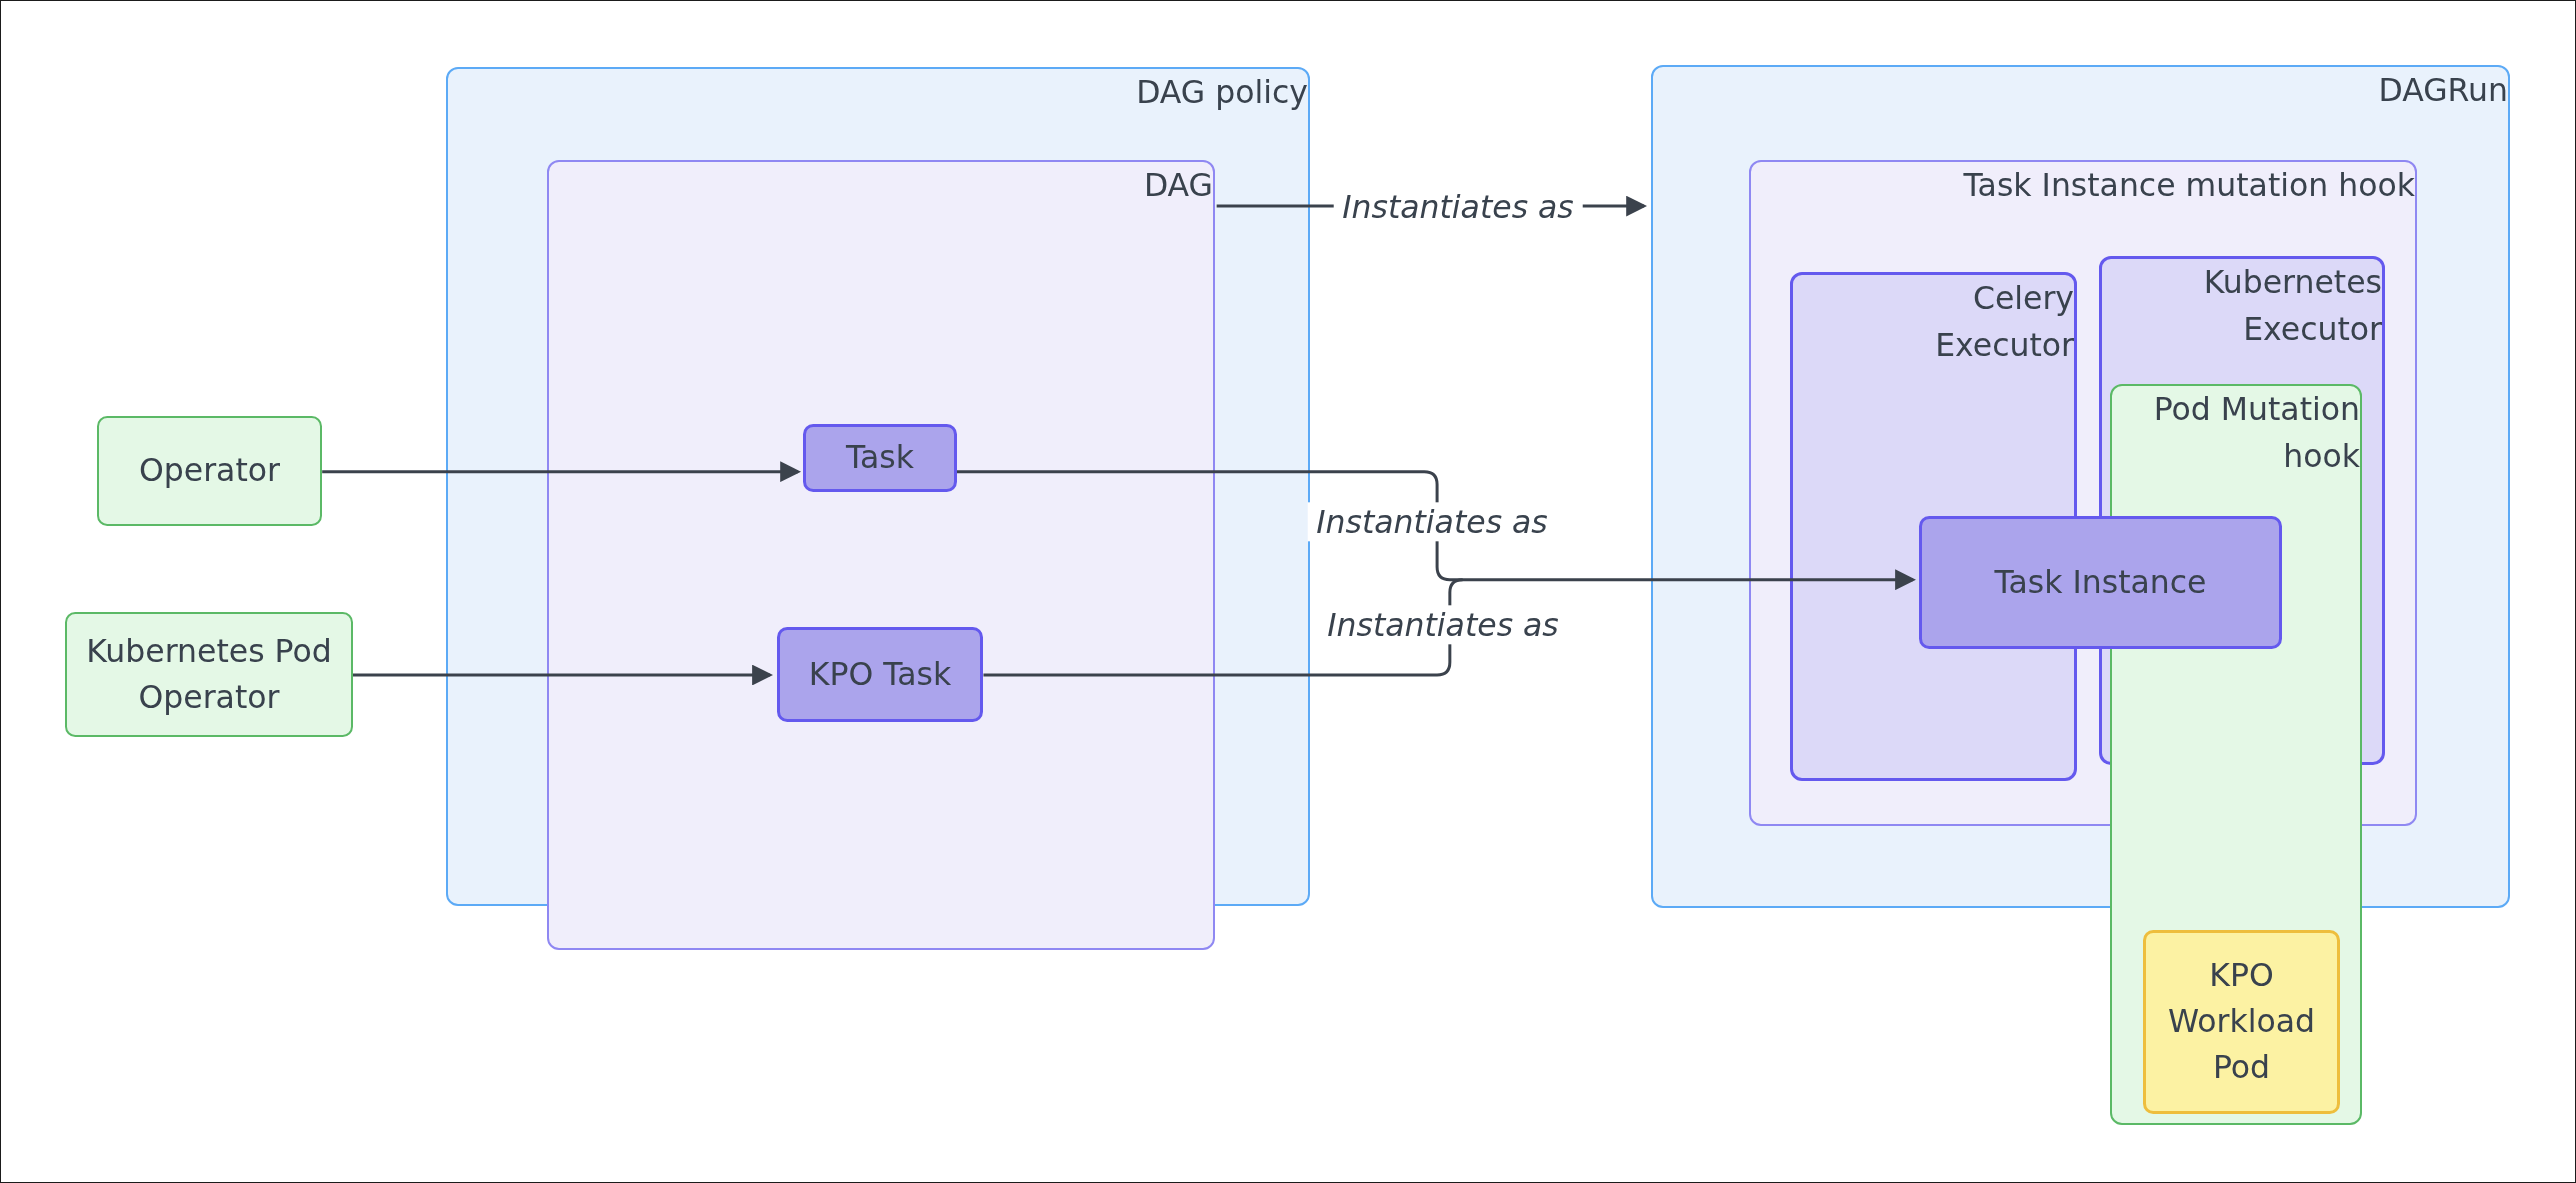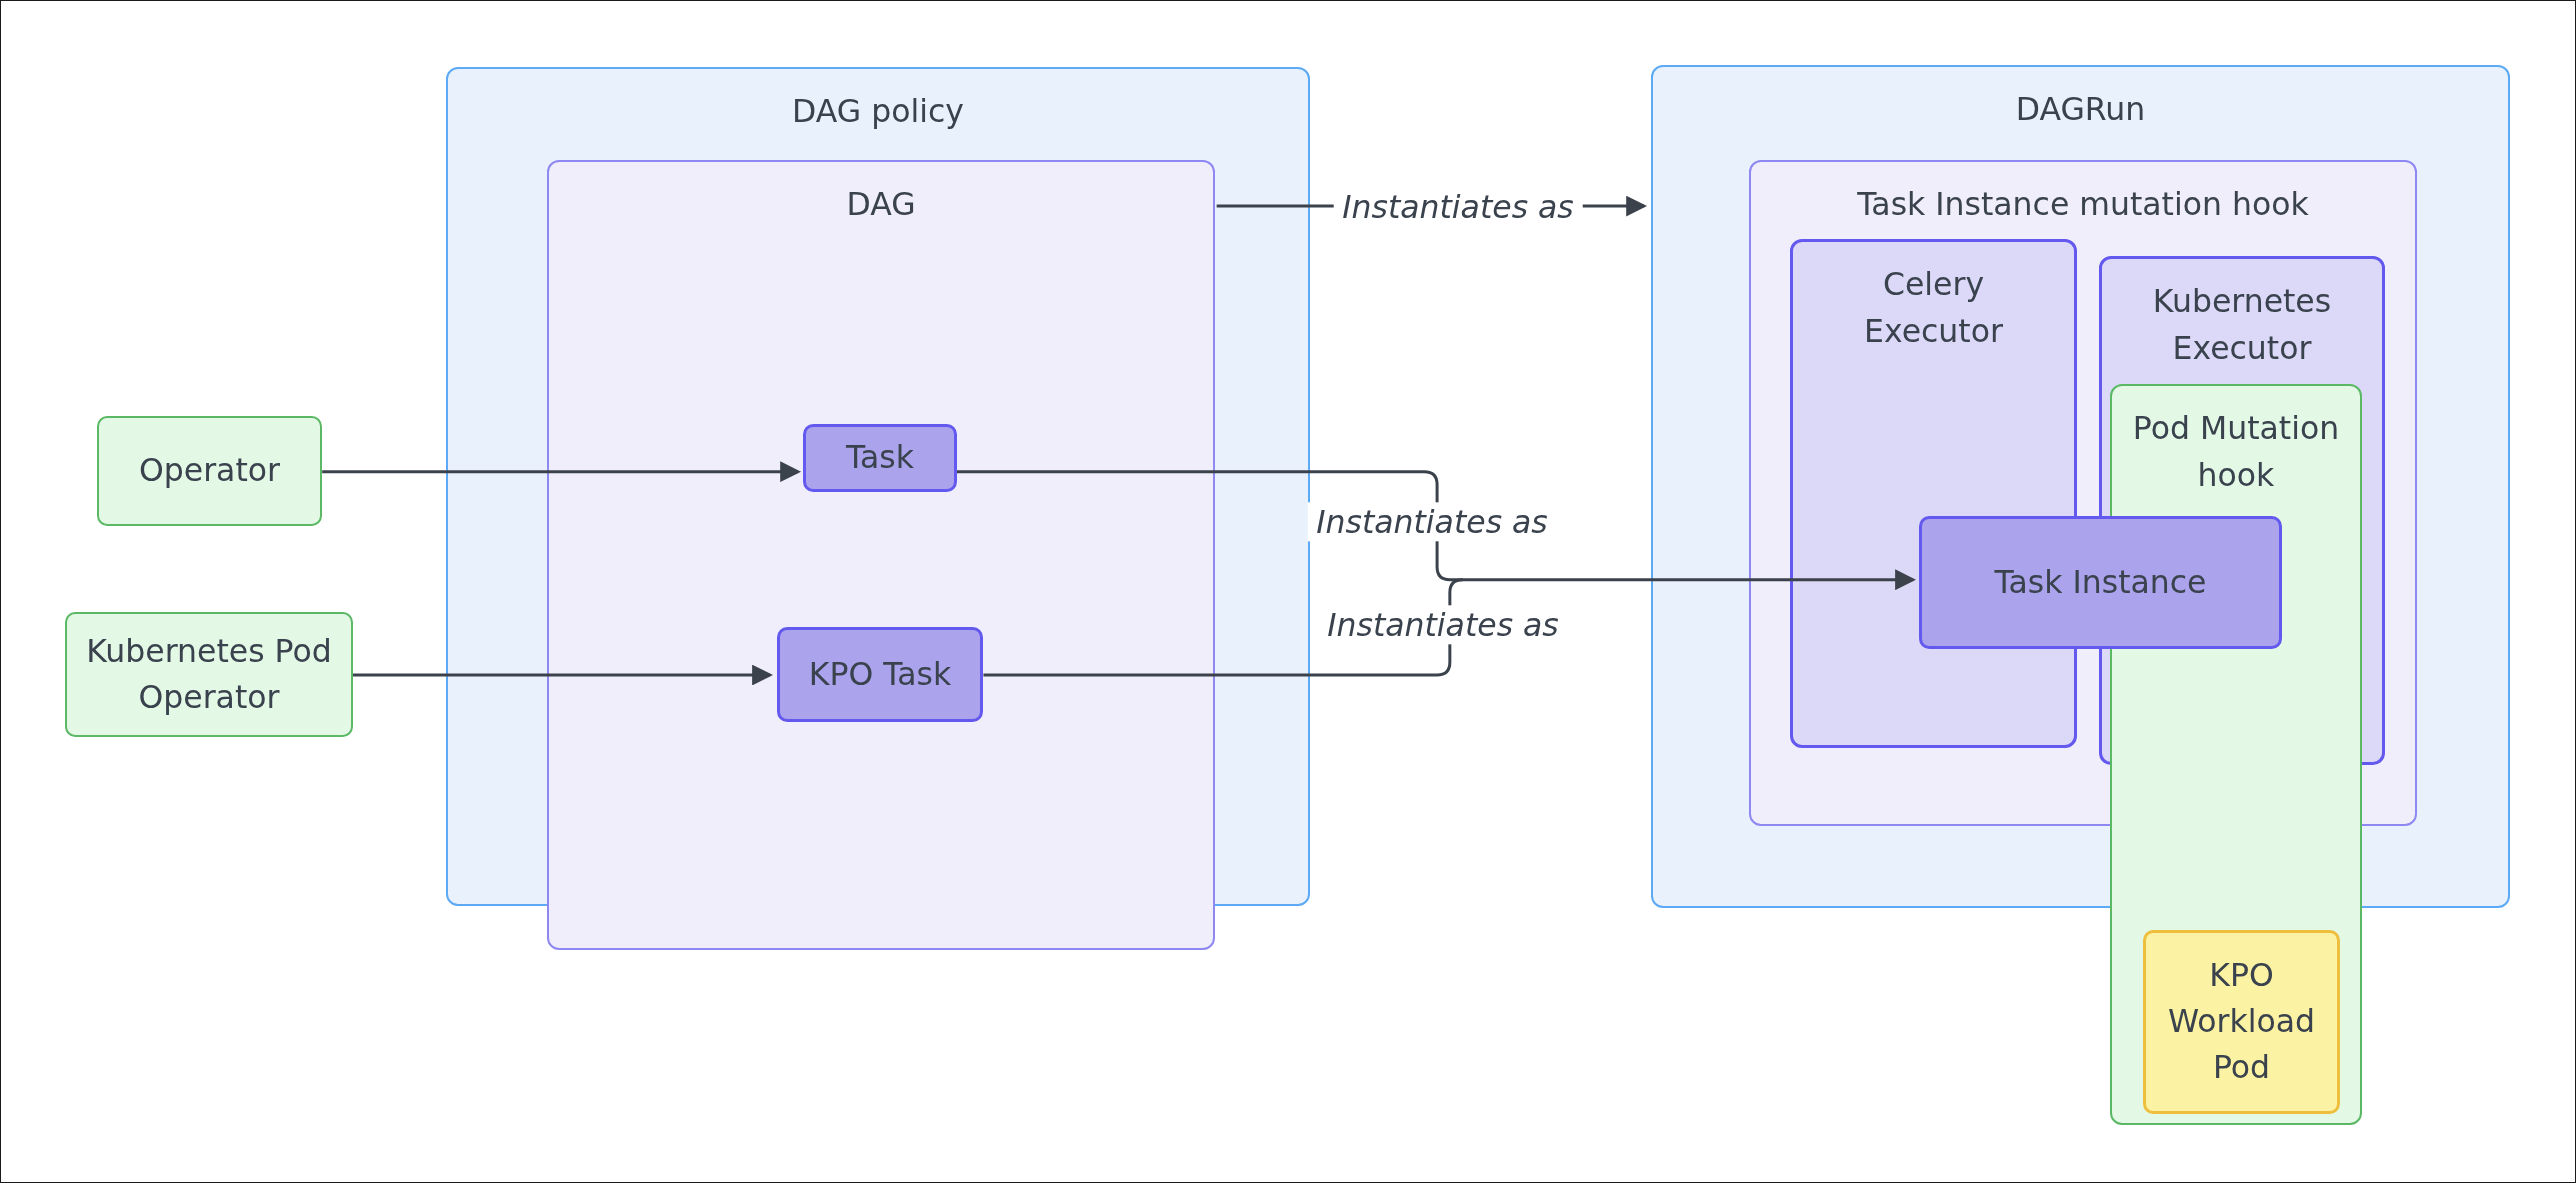--- a/index.html
+++ b/index.html
@@ -12,21 +12,21 @@
   .abs { position:absolute; box-sizing:border-box; }
   .rounded { border-radius:12px; }
 
   
   .c-blue   { background:var(--blue-fill);  border:2.6px solid var(--blue-border);  z-index:1; }
   .c-lav    { background:var(--lav-fill);   border:2.6px solid var(--lav-border);   z-index:2; }
   .c-panel  { background:var(--panel-fill); border:3px solid var(--panel-border); z-index:3; }
   .c-green  { background:var(--green-fill); border:2.6px solid var(--green-border); z-index:4; }
 
   .box-title {
-    display:block; width:100%; text-align:center; padding-top:19px;
+    display:block; width:100%; text-align:right; 
     font-size:31.5px; line-height:1.5; white-space:pre-line;
   }
 
   
   .node {
     display:flex; align-items:center; justify-content:center; text-align:center;
     font-size:31.5px; line-height:1.45; white-space:pre-line; z-index:7; border-radius:10.2px;
   }
   .n-purple { background:var(--node-fill);  border:3.4px solid var(--node-border); }
   .n-green  { background:var(--green-fill); border:2.6px solid var(--green-border); }
@@ -41,21 +41,21 @@
     font-size:31.5px; font-style:italic; background:var(--canvas,#fff);
     padding:1.7px 8.5px; white-space:nowrap;
   }
 
   
   #dag-policy    { left:445px;  top:66px;   width:864px; height:839px; }
   #dag           { left:546px;  top:159px;  width:668px;  height:790px; }
   #task-policy   { left:735px;  top:255px;  width:289px;  height:509px; }
   #dagrun        { left:1650px; top:64px;   width:859px; height:843px; }
   #ti-hook       { left:1748px; top:159px;  width:668px;  height:666px; }
-  #celery        { left:1789px; top:238px;  width:287px;  height:509px; }
+  #celery        { left:1789px; top:271px;  width:287px;  height:509px; }
   #kube          { left:2098px; top:255px;  width:286px;  height:509px; }
   #pod-hook      { left:2109px; top:383px;  width:252px;  height:741px; }
   #node-operator { left:96px;  top:415px;  width:225px;  height:110px; }
   #node-k8s-po   { left:64px;   top:611px;  width:288px;  height:125px; }
   #node-task     { left:802px;  top:423px;  width:154px;  height:68px; }
   #node-kpo-task { left:776px;  top:626px;  width:206px;  height:95px; }
   #node-ti       { left:1918px; top:515px;  width:363px;  height:133px; }
   #node-kpo-pod  { left:2142px; top:929px; width:197px;  height:184px; }
 
   #label-top    { left:1457px; top:206px; }

